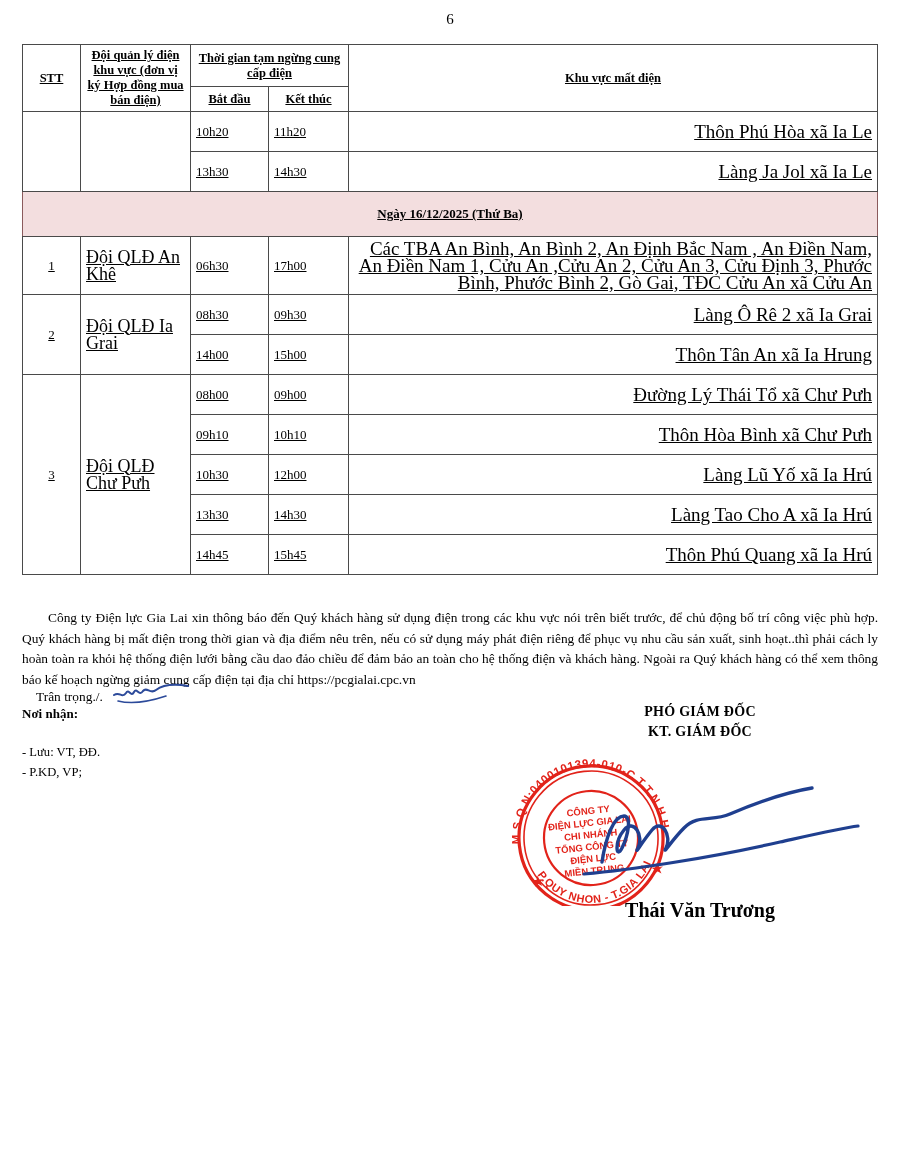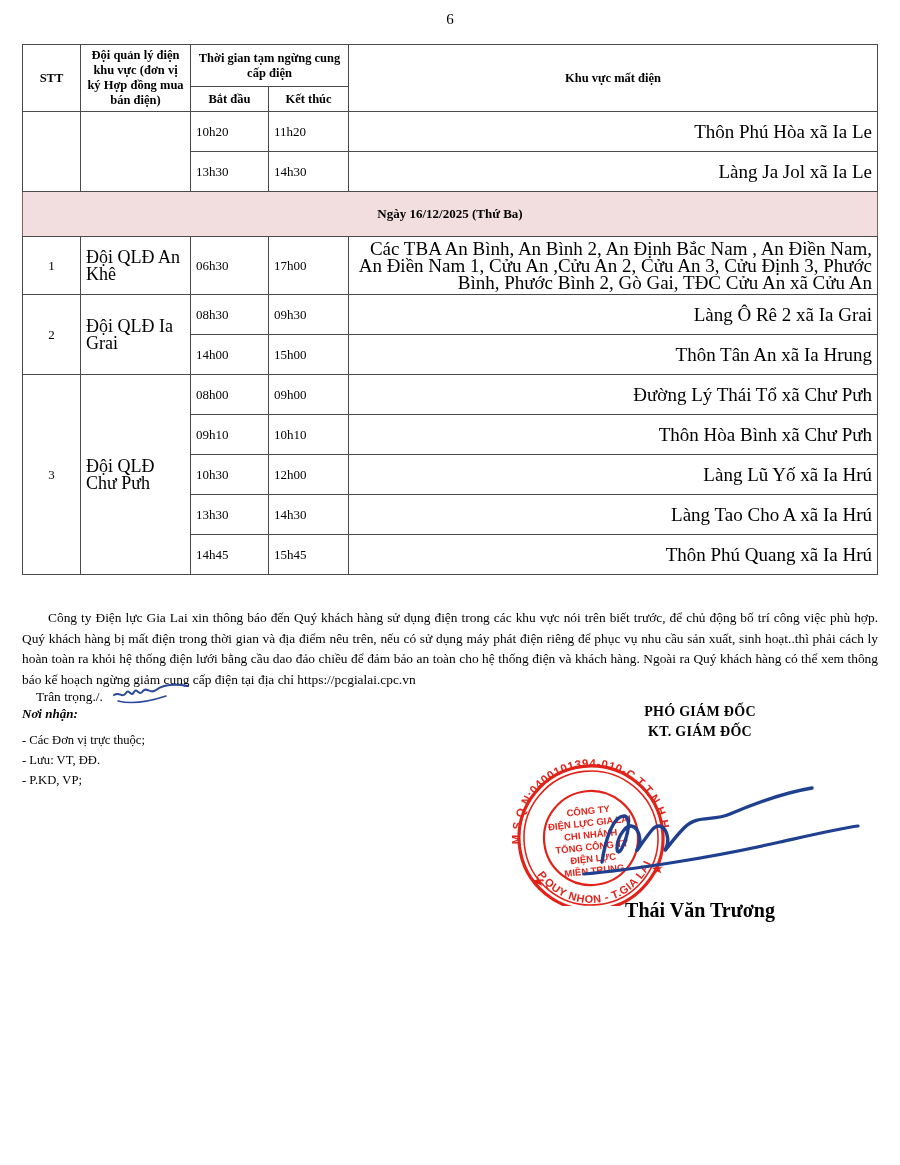--- a/index.html
+++ b/index.html
@@ -44,20 +44,21 @@
     border-collapse: collapse;
     table-layout: fixed;
     font-size: 12.5px;
   }
   .outage-table td,
   .outage-table th {
     border: 1px solid #4a4a4a;
     padding: 3px 5px;
     vertical-align: middle;
     font-weight: normal;
+    text-decoration: underline;
   }
   .outage-table thead th {
     font-weight: bold;
     text-align: center;
     font-size: 12.5px;
     line-height: 15px;
   }
   .col-stt      { width: 58px; }
   .col-team     { width: 110px; }
   .col-start    { width: 78px; }
@@ -124,23 +125,22 @@
   .recipients {
     position: absolute;
     top: 704px;
     left: 22px;
     width: 300px;
     font-size: 12.6px;
     line-height: 20px;
   }
   .recipients .rec-title {
     font-weight: bold;
-    font-style: italic;
     font-size: 13px;
-    margin-bottom: 6px;
+    margin-bottom: 18px;
   }
   .recipients .rec-item { white-space: nowrap; }
 
   
   .sign-block {
     position: absolute;
     top: 702px;
     left: 520px;
     width: 360px;
     text-align: center;
@@ -294,21 +294,20 @@
 
   <div class="sig-small">
     <svg width="96" height="30" viewBox="0 0 96 30">
       <path d="M6 14 C12 10, 14 18, 18 12 C21 7, 23 17, 26 11 C29 6, 31 16, 35 10 C39 5, 42 14, 48 9 C56 3, 68 3, 80 5" fill="none" stroke="#2c4a9a" stroke-width="2.1" stroke-linecap="round"></path>
       <path d="M10 20 C22 23, 40 21, 58 15" fill="none" stroke="#2c4a9a" stroke-width="1.6" stroke-linecap="round"></path>
     </svg>
   </div>
 
   <div class="recipients">
     <div class="rec-title">Nơi nhận:</div>
-    <div class="rec-item">- Các Đơn vị trực thuộc;</div>
     <div class="rec-item">- Lưu: VT, ĐĐ.</div>
     <div class="rec-item">- P.KD, VP;</div>
   </div>
 
   <div class="sign-block">
     <div class="sign-title">PHÓ GIÁM ĐỐC</div>
     <div class="sign-title">KT. GIÁM ĐỐC</div>
   </div>
 
   <div class="stamp">

